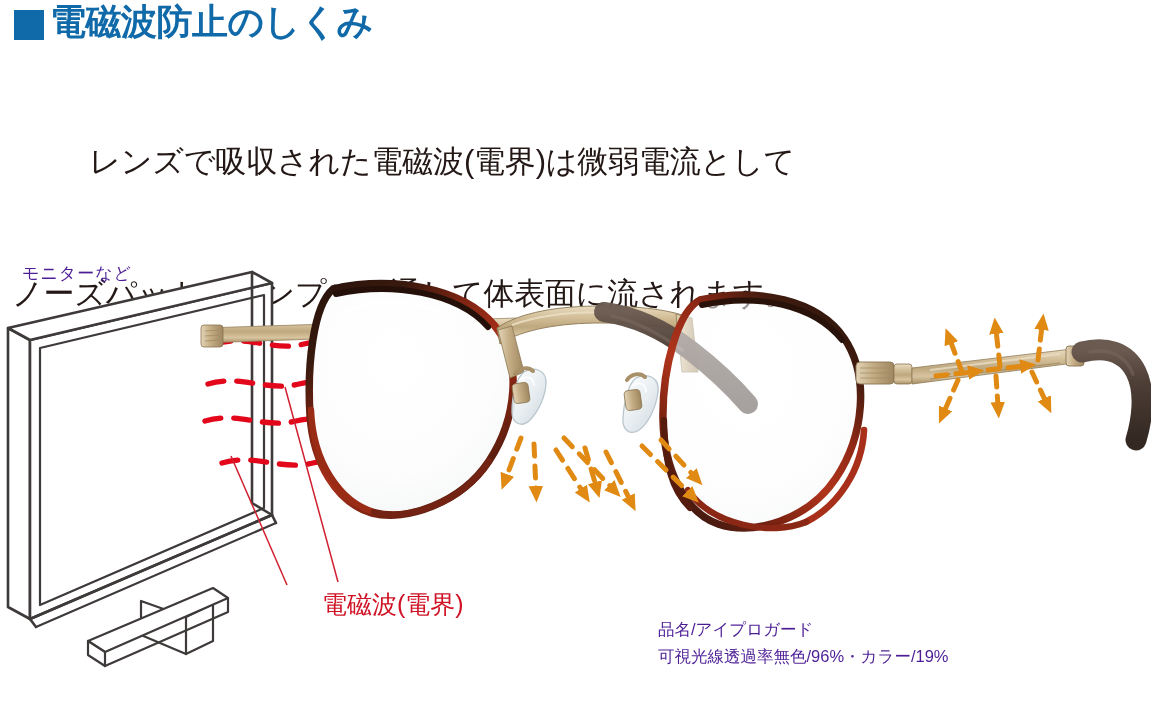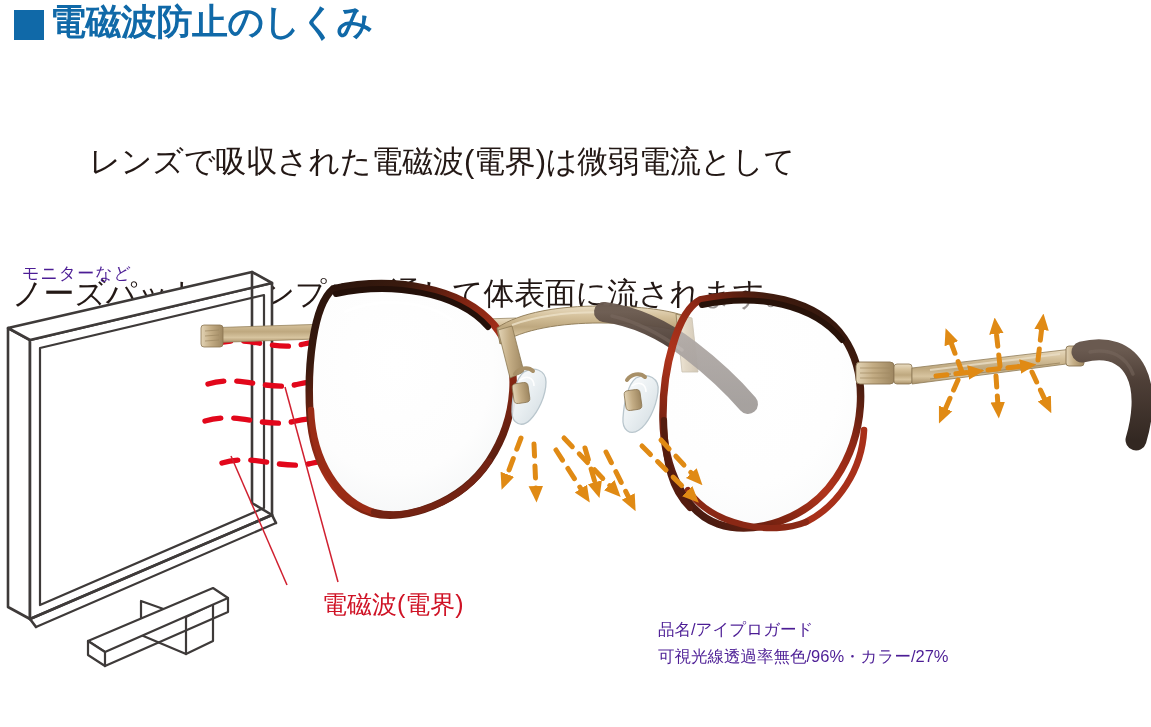--- a/index.html
+++ b/index.html
@@ -274,16 +274,16 @@
       <path d="M988,370 L1024,366" marker-end="url(#orgHead)"></path>
     </g>
   </svg>
 
   <div class="monitor-label">モニターなど</div>
 
   <div class="wave-label">電磁波(電界)</div>
 
   <div class="specs">
     <div>品名/アイプロガード</div>
-    <div>可視光線透過率無色/96%・カラー/27%</div>
+    <div>可視光線透過率無色/96%・カラー/19%</div>
   </div>
 
 </div>
 
 </body></html>

